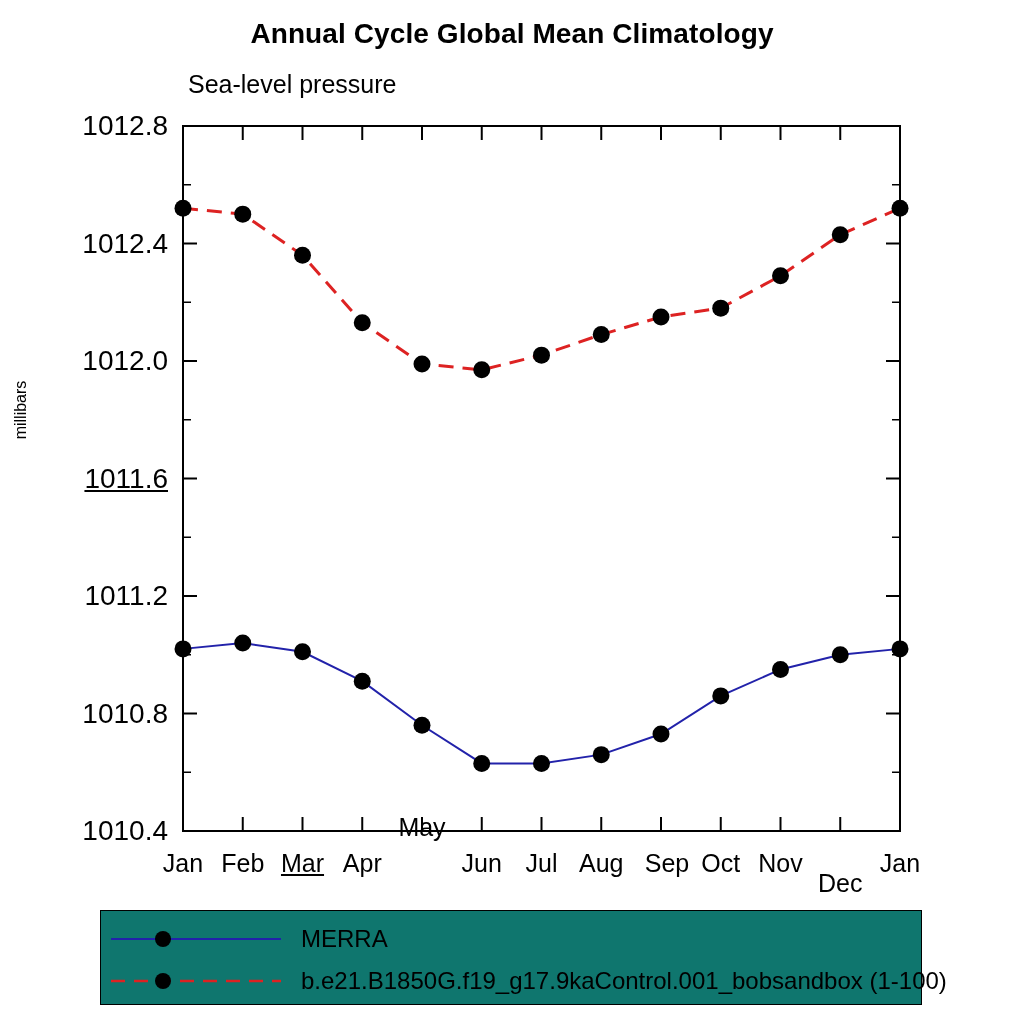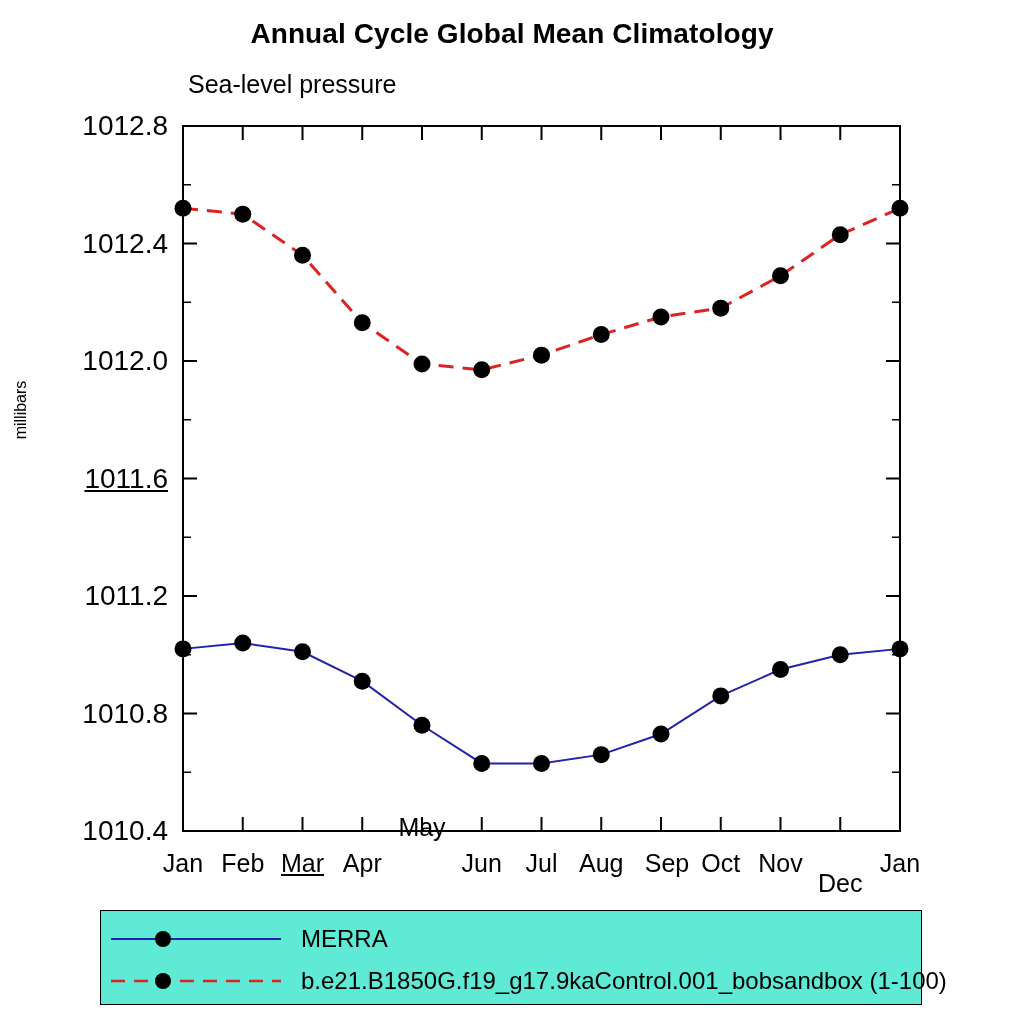--- a/index.html
+++ b/index.html
@@ -54,21 +54,21 @@
     top: 0;
   }
   .legend-box {
     position: absolute;
     left: 100px;
     top: 910px;
     width: 822px;
     height: 95px;
     border: 1px solid #000000;
     box-sizing: border-box;
-    background: #5eead4;
+    background: #0f766e;
     padding-left: 12px;
   }
   .legend-row {
     position: absolute;
     left: 0;
     width: 100%;
     height: 44px;
   }
   .legend-row.r0 { top: 6px; }
   .legend-row.r1 { top: 48px; }

